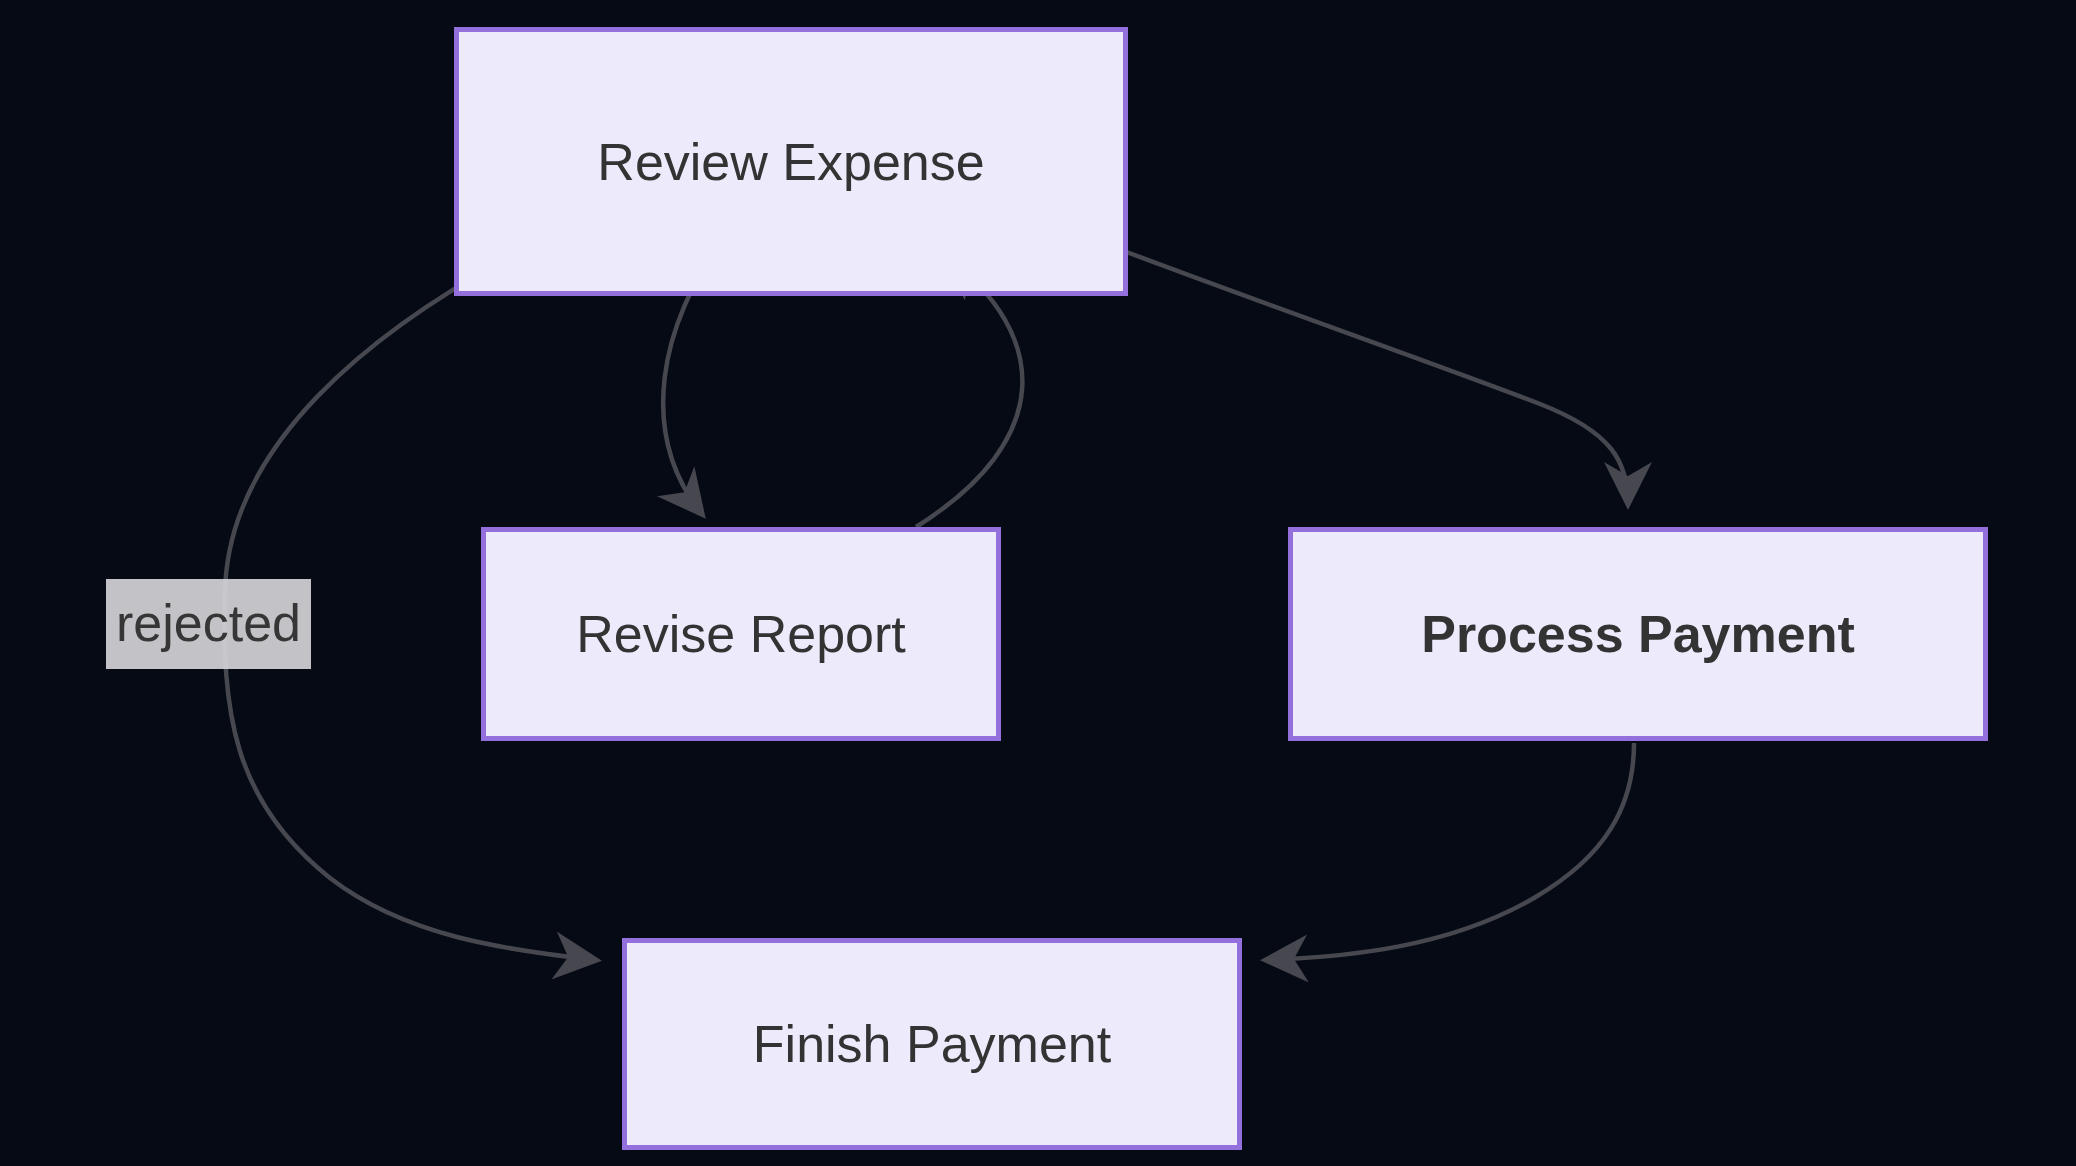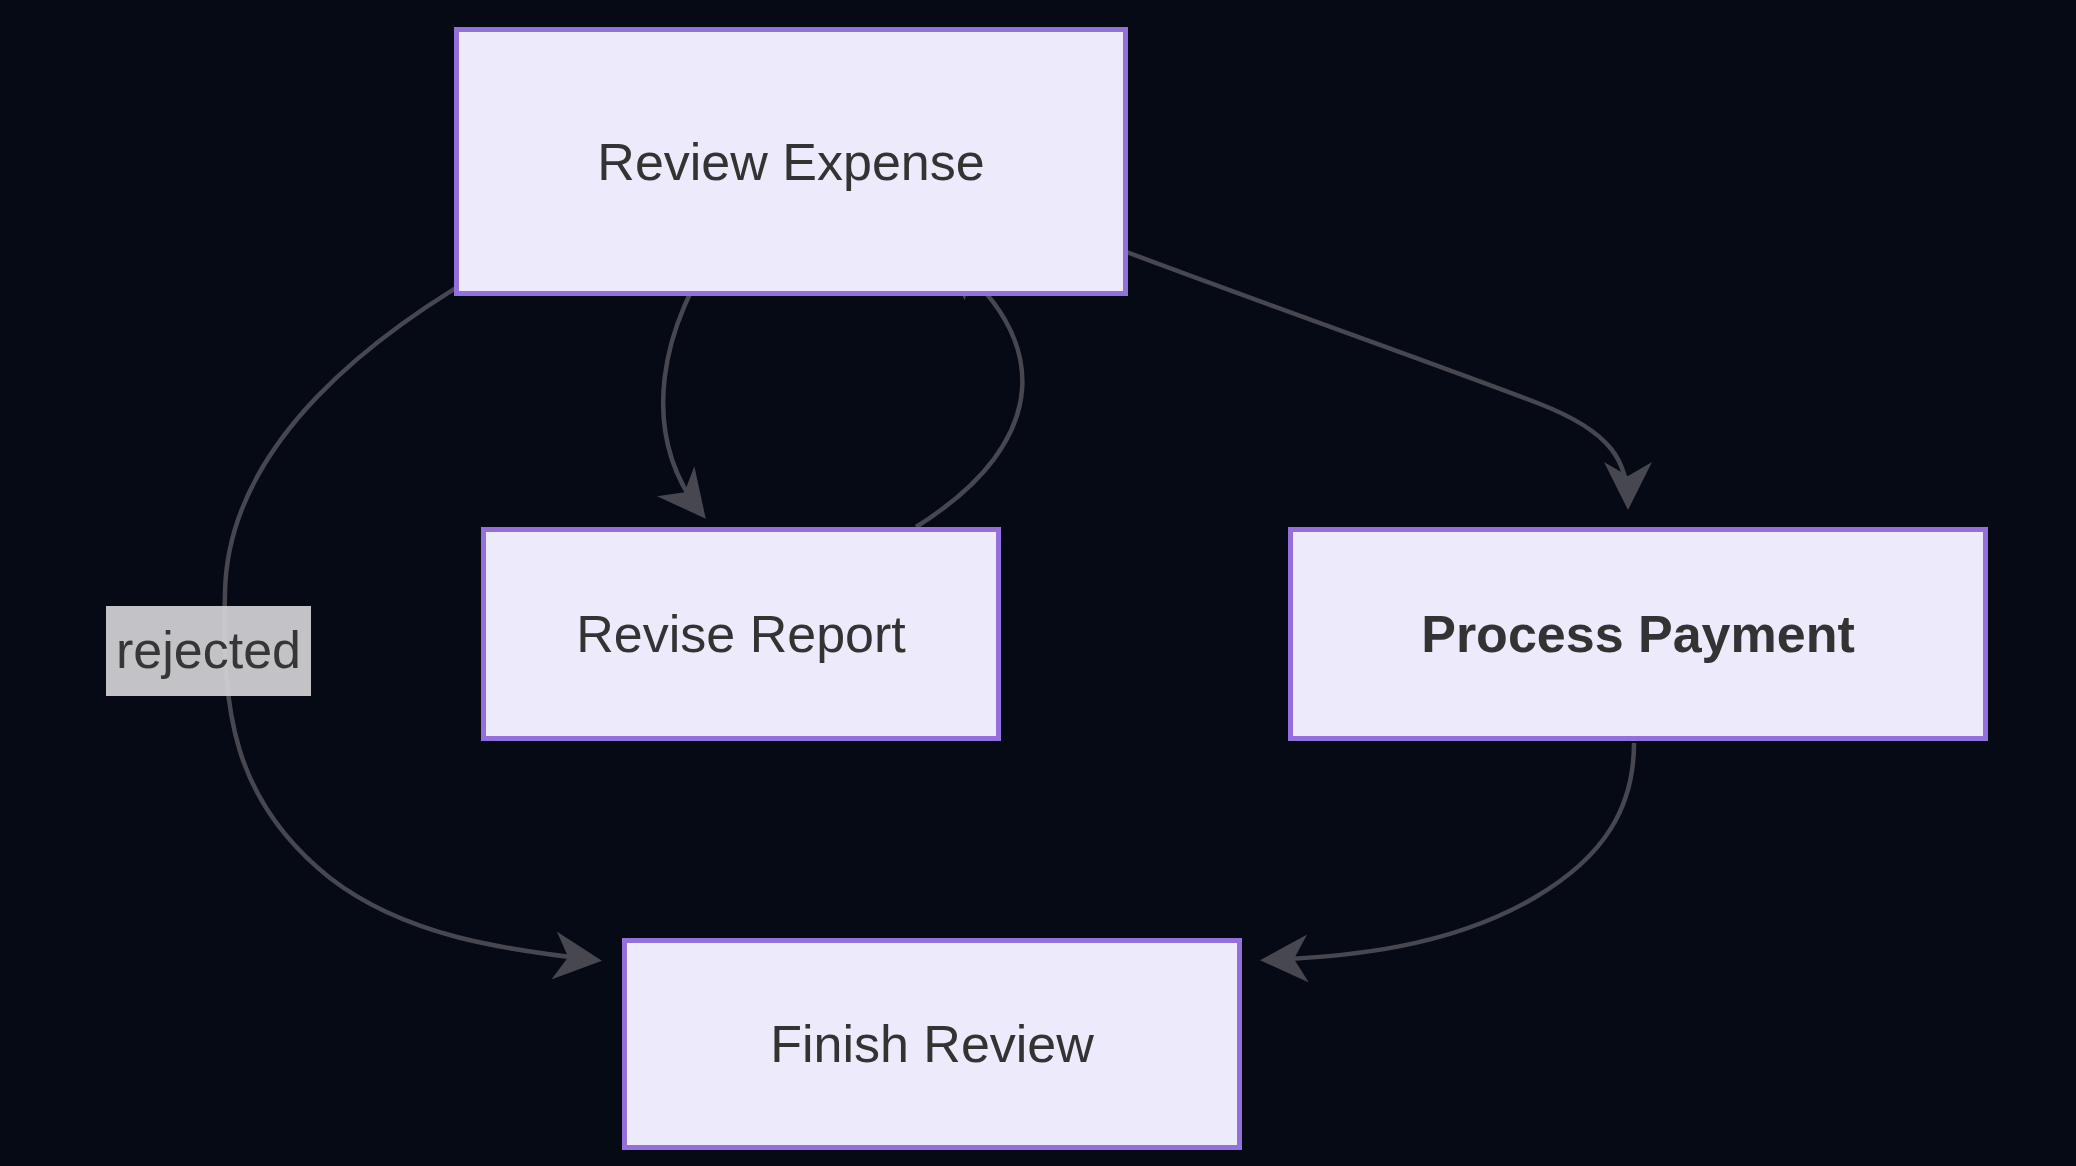--- a/index.html
+++ b/index.html
@@ -74,31 +74,31 @@
     </defs>
     <path class="edge" marker-end="url(#arrow)" d="M 722 241 C 662 322 636 432 702 514"></path>
     <path class="edge" marker-end="url(#arrow)" d="M 916 527 C 1055 440 1050 335 946 256"></path>
     <path class="edge" marker-end="url(#arrow)" d="M 540 241 C 365 330 228 448 225 592 C 222 710 232 800 330 878 C 405 936 505 950 596 960"></path>
     <path class="edge" marker-end="url(#arrow)" d="M 1124 251 C 1270 306 1452 370 1540 404 C 1612 432 1628 462 1628 504"></path>
     <path class="edge" marker-end="url(#arrow)" d="M 1634 743 C 1634 806 1606 856 1534 898 C 1448 948 1346 957 1266 960"></path>
   </svg>
 
 
 
-  <div class="edge-label" style="left:106px; top:606px;">rejected</div>
+  <div class="edge-label" style="left:106px; top:579px;">rejected</div>
 
   <div class="node" style="left:454px; top:27px; width:674px; height:269px;">
     <span>Review Expense</span>
   </div>
 
   <div class="node" style="left:481px; top:527px; width:520px; height:214px;text-align:right;">
     <span>Revise Report</span>
   </div>
 
   <div class="node" style="left:1288px; top:527px; width:700px; height:214px;font-weight:bold;">
     <span>Process Payment</span>
   </div>
 
   <div class="node" style="left:622px; top:938px; width:620px; height:212px;">
-    <span>Finish Review</span>
+    <span>Finish Payment</span>
   </div>
 
 </div>
 
 </body></html>

